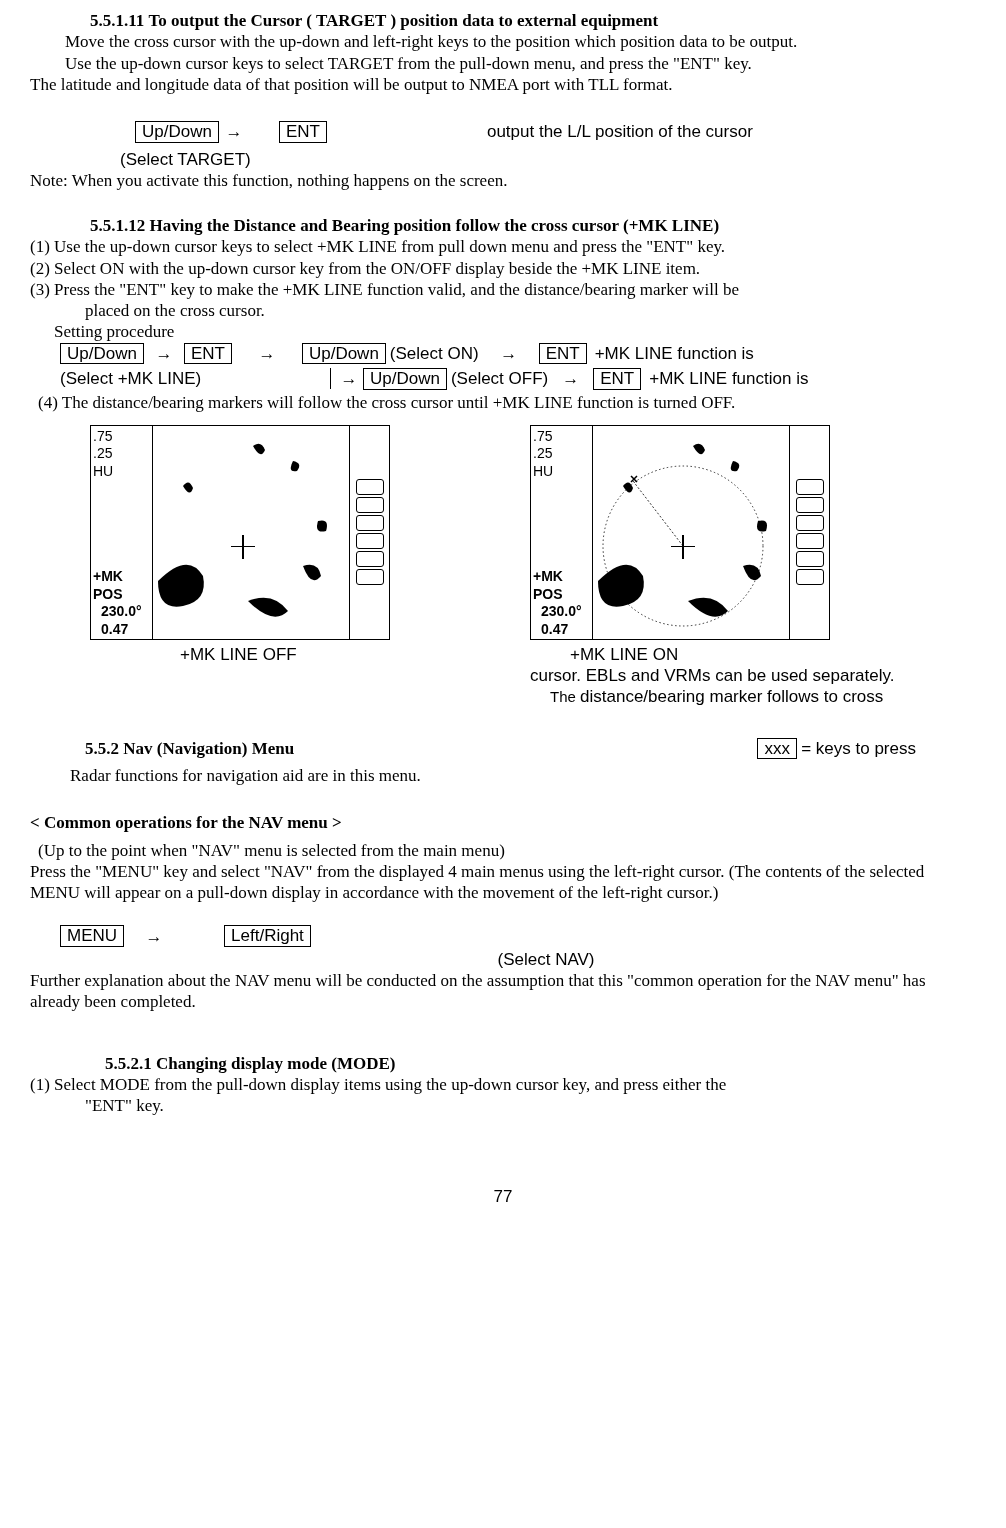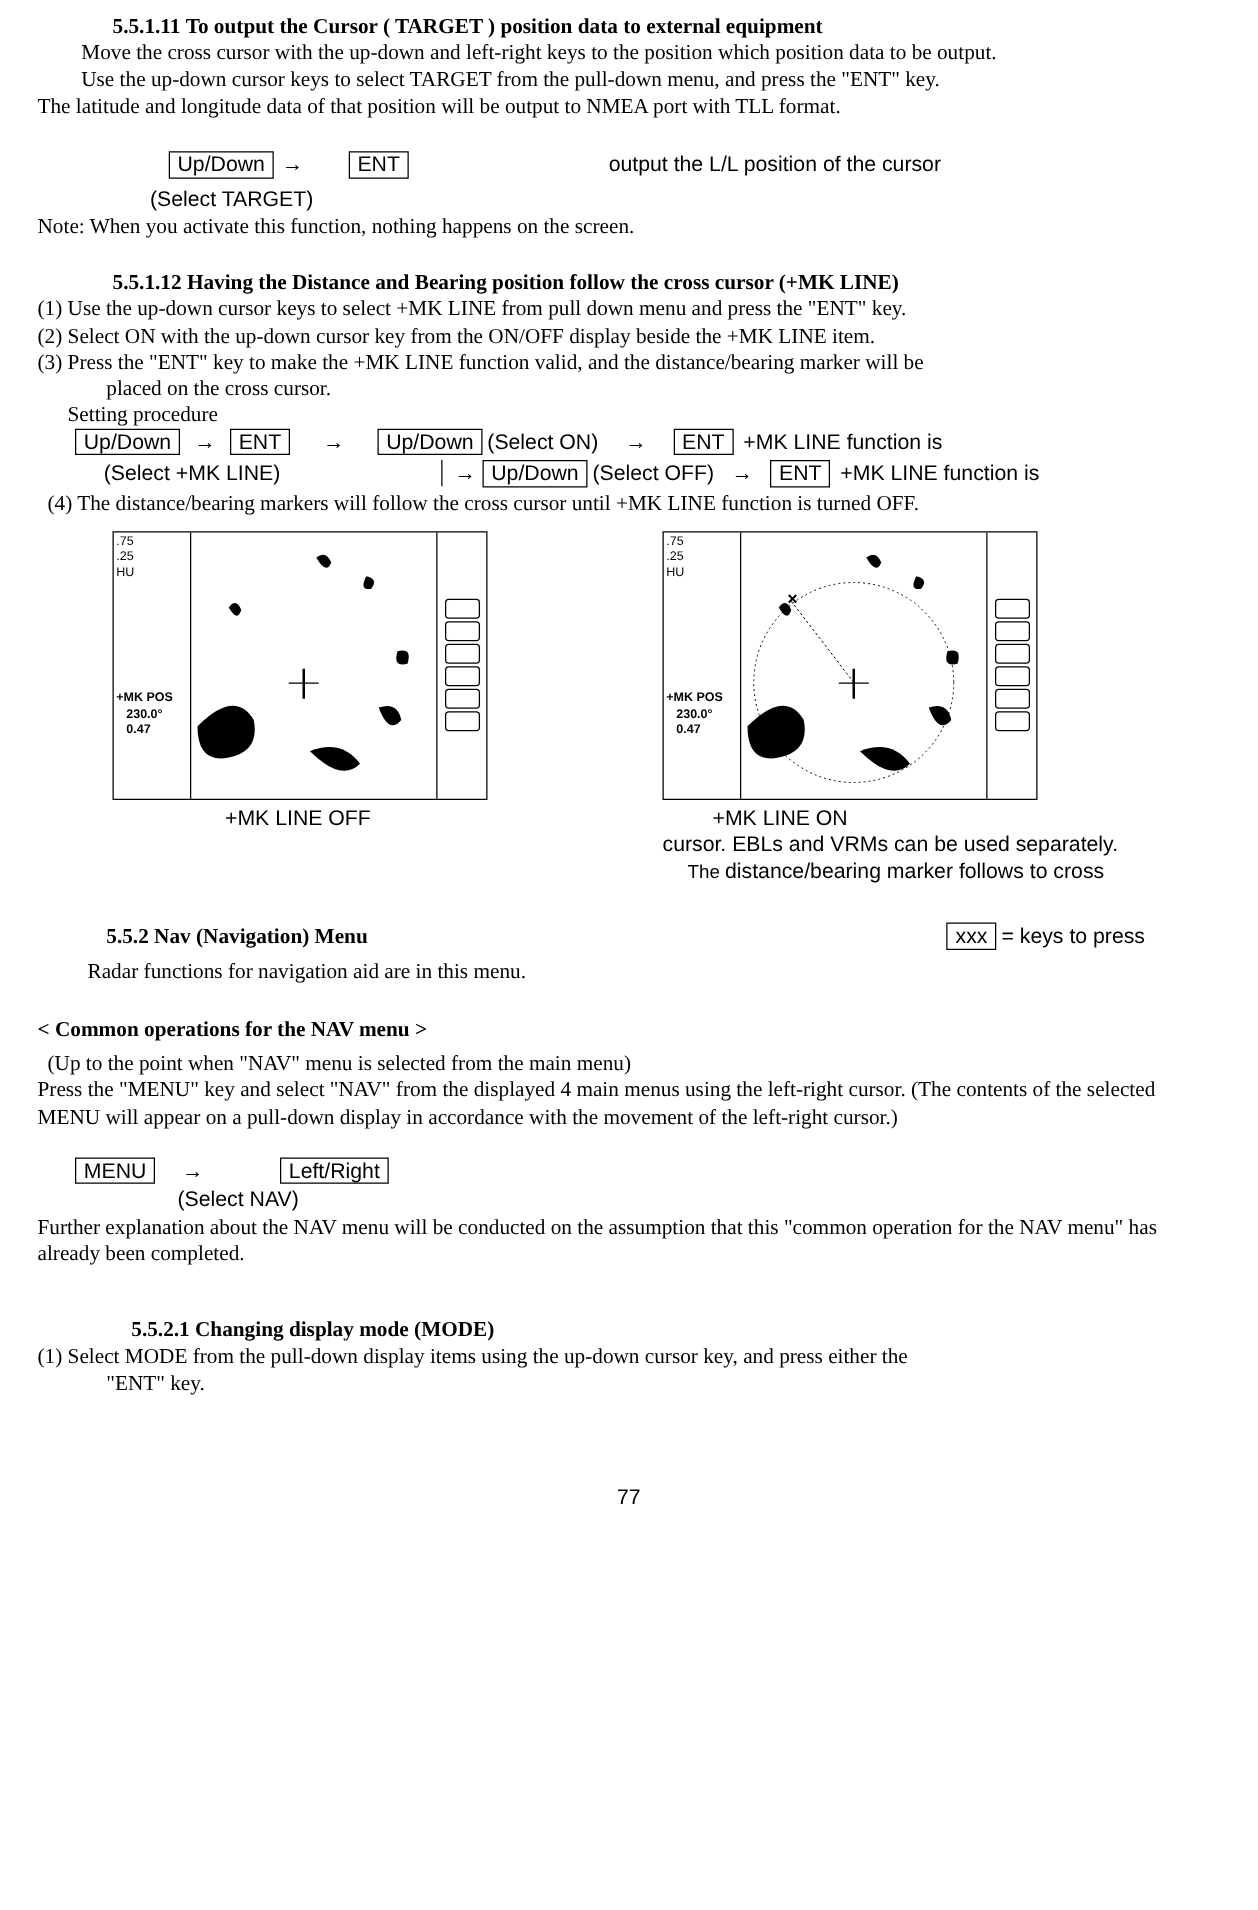--- a/index.html
+++ b/index.html
@@ -26,21 +26,21 @@
   .page-num { text-align: center; font-family: Arial, sans-serif; margin-top: 70px; }
   .radar-row { display:flex; margin-top:12px; margin-left:60px; gap:70px;}
   .radar-cell { width:370px; }
   .radar-frame {
     border:1.5px solid #000; height:215px; position:relative;
     box-sizing:border-box;
   }
   .radar-left-col {
     width:62px; height:100%; border-right:1.5px solid #000;
     position:absolute; left:0; top:0; font-family:Arial,sans-serif;
-    font-size:10px; padding:2px 2px;
+    font-size:14px; padding:2px 2px;
     box-sizing:border-box;
   }
   .radar-right-col {
     width:40px; height:100%; border-left:1.5px solid #000;
     position:absolute; right:0; top:0;
     display:flex; flex-direction:column; justify-content:center; align-items:center;
     gap:2px; padding:40px 0;
     box-sizing:border-box;
   }
   .rect-item { width:26px; height:14px; border:1.5px solid #000; border-radius:3px;}
@@ -91,21 +91,21 @@
     <span class="keybox">ENT</span>
     <span class="sans" style="width:70px; text-align:center;">→</span>
     <span class="keybox">Up/Down</span>
     <span class="sans" style="padding-left:4px;">(Select ON)</span>
     <span class="sans" style="width:60px; text-align:center;">→</span>
     <span class="keybox">ENT</span>
     <span class="sans" style="padding-left:8px;">+MK LINE function is</span>
   </div>
 
   <div class="flow-row" style="align-items:center; margin-top:4px;">
-    <span class="sans" style="width:160px;margin-left:23px;">(Select +MK LINE)</span>
+    <span class="sans" style="width:160px;">(Select +MK LINE)</span>
     <span style="width:110px; text-align:right;" class="sans">&nbsp;</span>
     <span class="sans" style="width:28px; text-align:center; border-left:1px solid #000; padding-left:4px;">→</span>
     <span class="keybox">Up/Down</span>
     <span class="sans" style="padding-left:4px;">(Select OFF)</span>
     <span class="sans" style="width:45px; text-align:center;">→</span>
     <span class="keybox">ENT</span>
     <span class="sans" style="padding-left:8px;">+MK LINE function is</span>
   </div>
 </div>
 
@@ -206,21 +206,21 @@
 <p class="bold" style="margin-top:26px;">&lt; Common operations for the NAV menu &gt;</p>
 <p style="margin-left:8px; margin-top:6px;">(Up to the point when "NAV" menu is selected from the main menu)</p>
 <p>Press the "MENU" key and select "NAV" from the displayed 4 main menus using the left-right cursor.  (The contents of the selected MENU will appear on a pull-down display in accordance with the movement of the left-right cursor.)</p>
 
 <div style="margin-top:22px; margin-left:30px; display:flex; align-items:center;">
   <span class="keybox">MENU</span>
   <span class="sans" style="width:60px; text-align:center;">→</span>
   <span style="width:40px;"></span>
   <span class="keybox">Left/Right</span>
 </div>
-<p class="sans" style="margin-left:112px; margin-top:2px;">(Select NAV)</p>
+<p class="sans" style="margin-left:86px; margin-top:2px;text-align:center;">(Select NAV)</p>
 <p>Further explanation about the NAV menu will be conducted on the assumption that this "common operation for the NAV menu" has already been completed.</p>
 
 <p style="margin-left:75px; margin-top:40px;">
   <span class="bold">5.5.2.1</span>
   <span class="bold">Changing display mode  (MODE)</span>
 </p>
 <p>(1)  Select MODE from the pull-down display items using the up-down cursor key, and press either the</p>
 <p style="margin-left:55px;">"ENT" key.</p>
 
 <div class="page-num">77</div>

